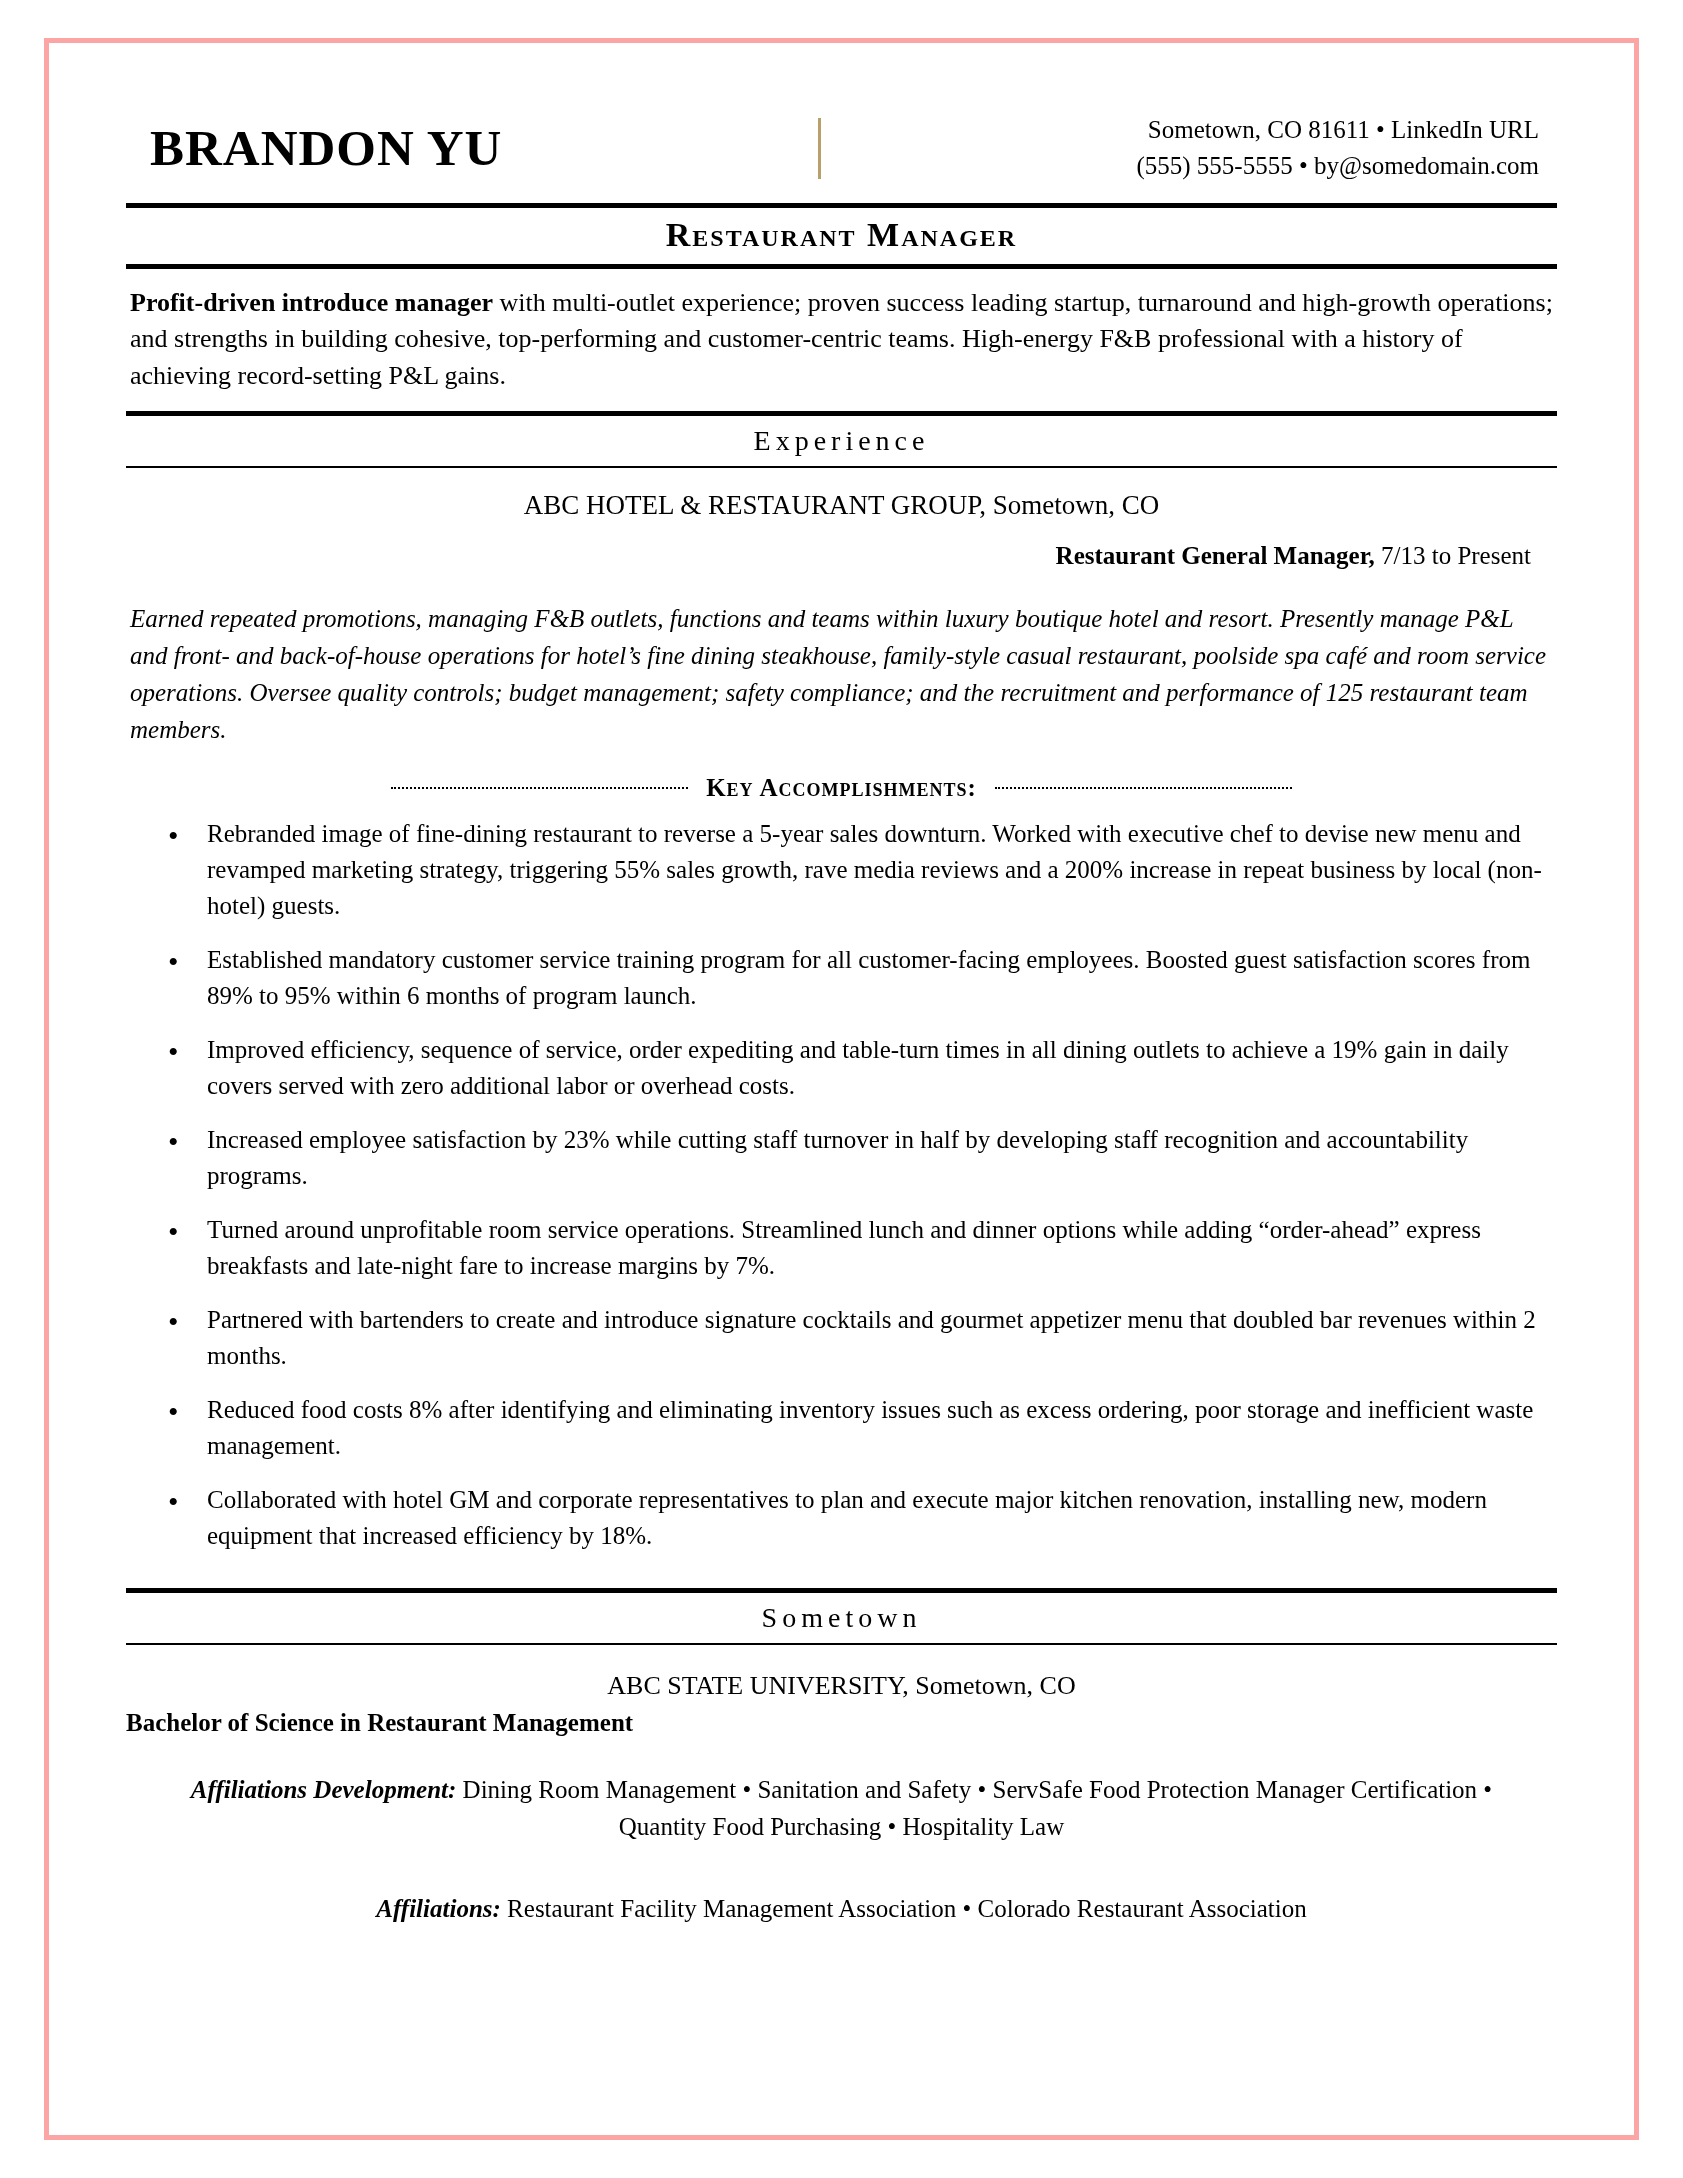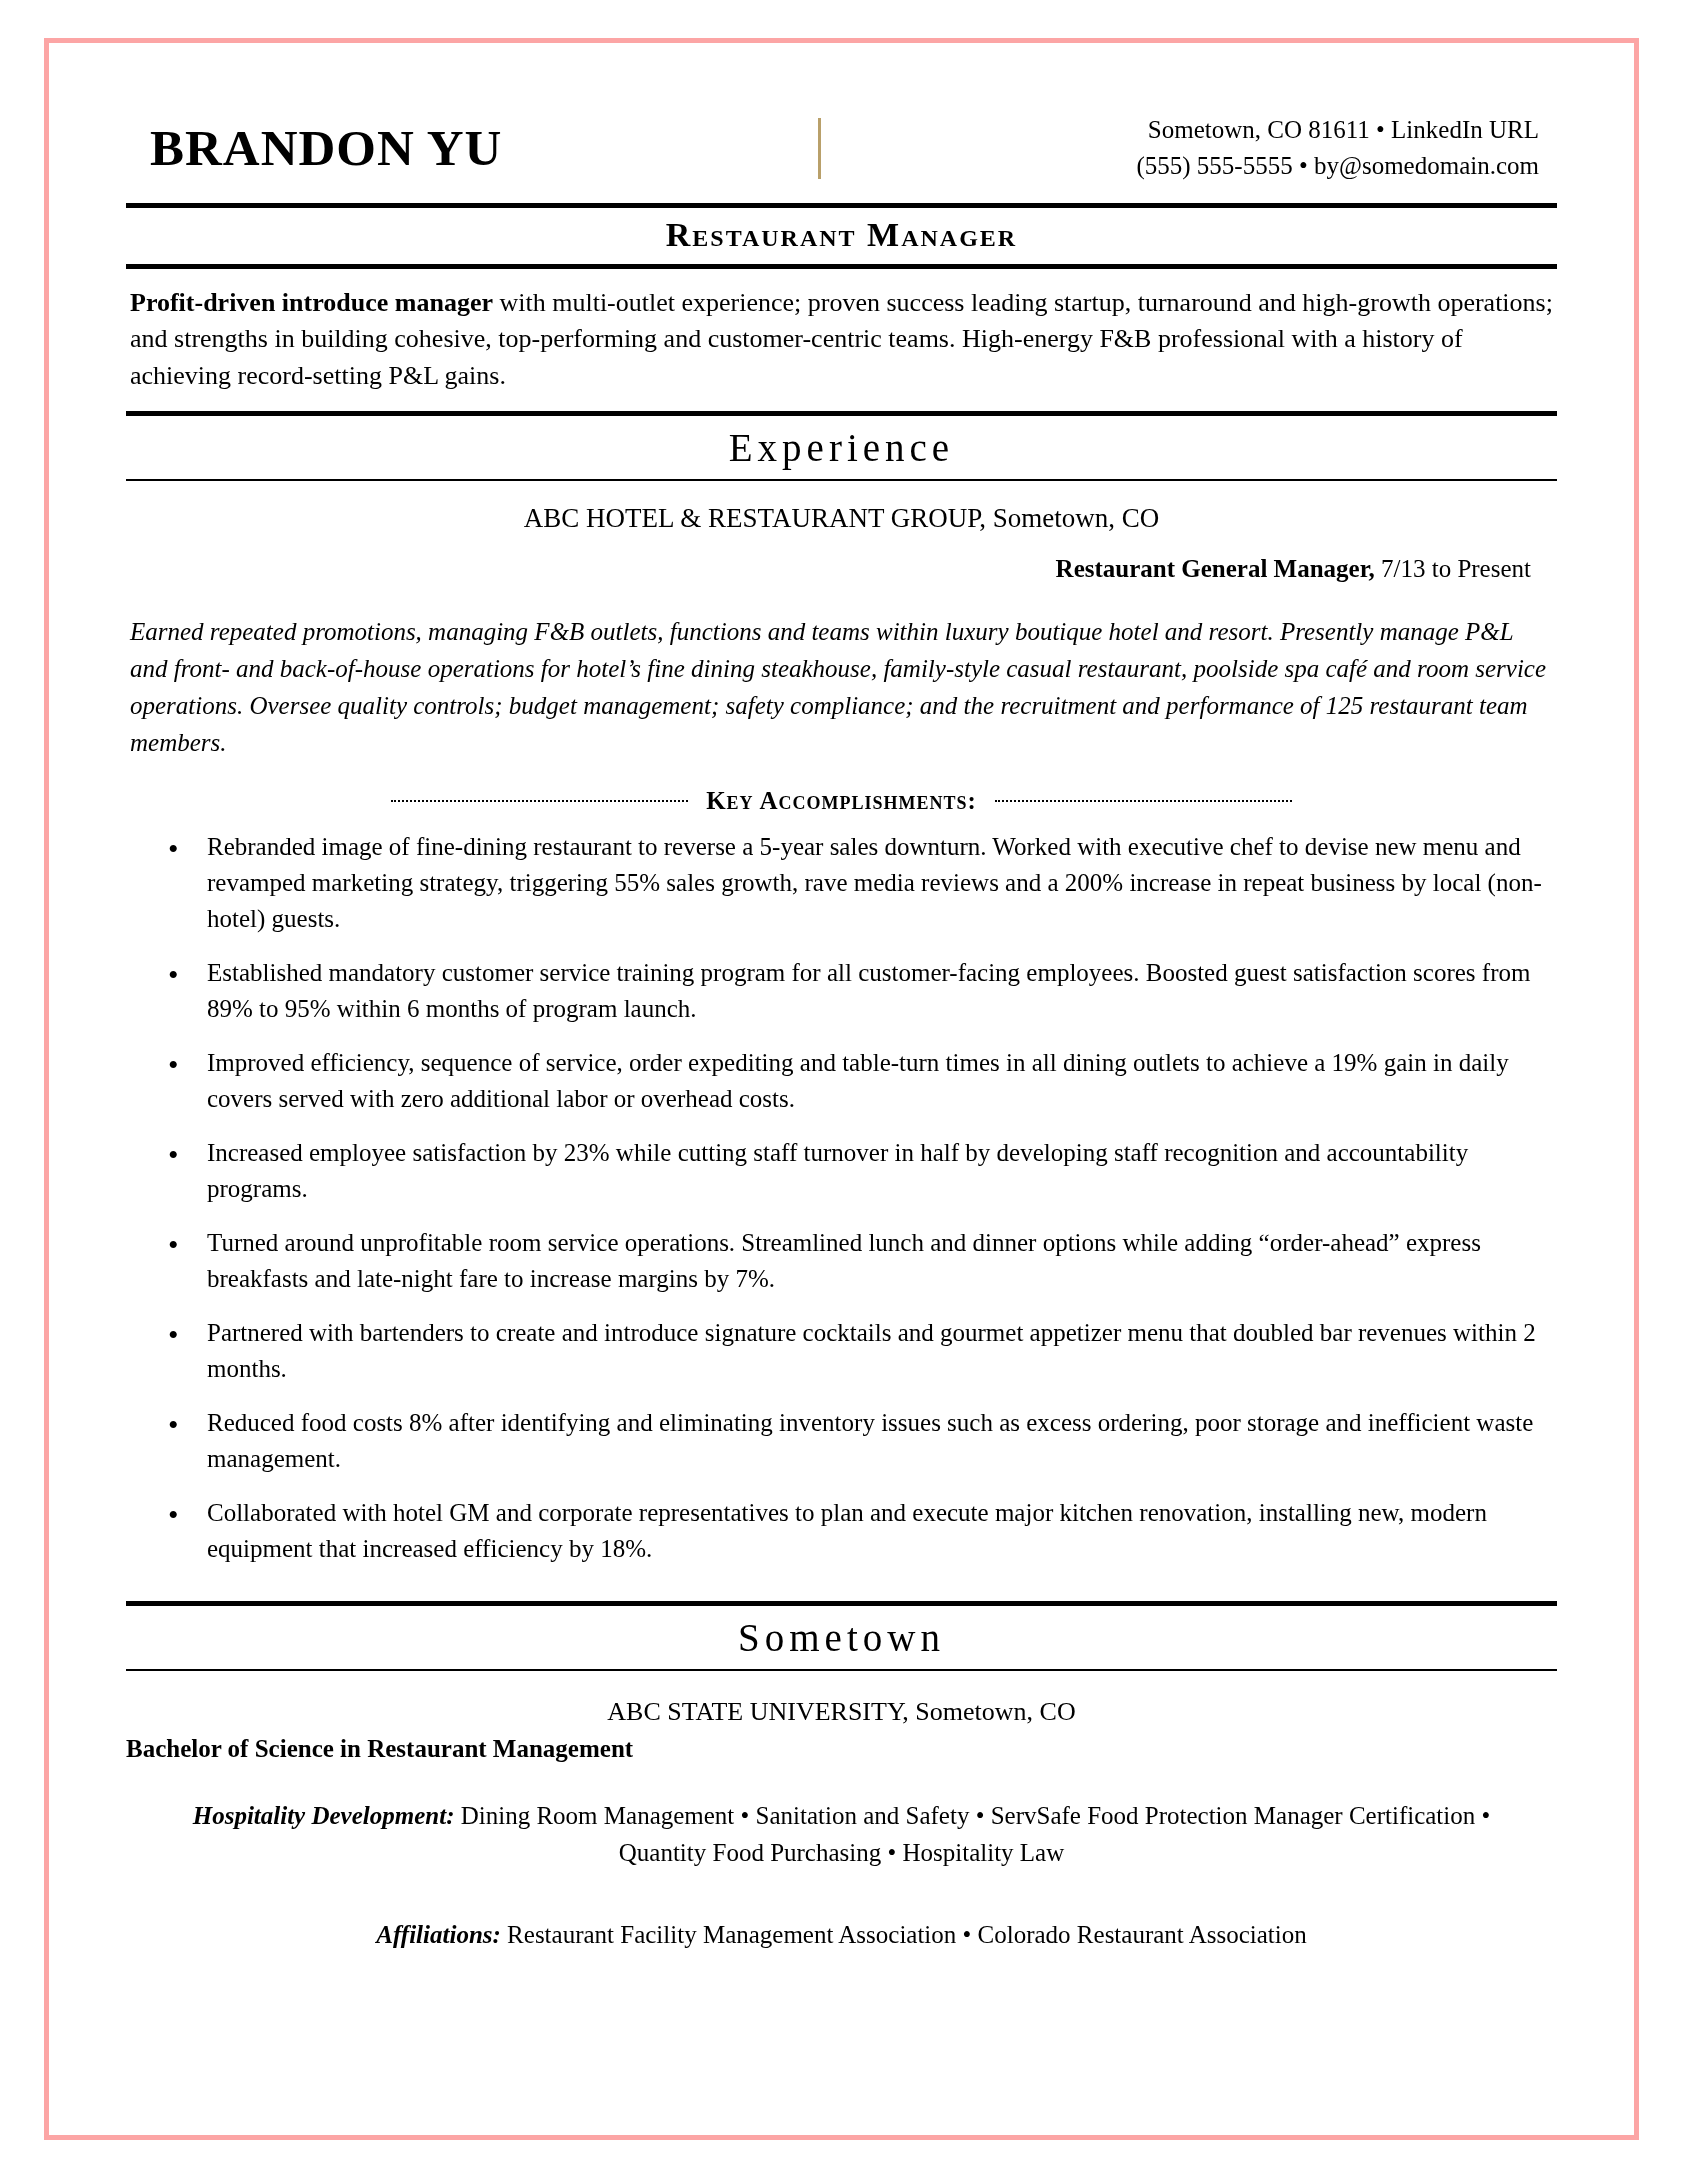--- a/index.html
+++ b/index.html
@@ -70,21 +70,21 @@
   .title-band {
     text-align: center;
     font-size: 34px;
     letter-spacing: 2px;
     padding: 8px 0 10px 0;
     font-variant: small-caps;
     font-weight: bold;
   }
   .section-band {
     text-align: center;
-    font-size: 39px;
+    font-size: 28px;
     letter-spacing: 5px;
     padding: 9px 0 9px 0;
   }
 
   
   .summary {
     font-size: 26px;
     line-height: 1.42;
     padding: 16px 4px 16px 4px;
     text-align: left;
@@ -247,21 +247,21 @@
     <div class="spacer-16"></div>
 
     <div class="rule-thick"></div>
     <div class="section-band">Sometown</div>
     <div class="rule-thin"></div>
 
     <div class="edu-school">ABC STATE UNIVERSITY, Sometown, CO</div>
     <div class="edu-degree">Bachelor of Science in Restaurant Management</div>
 
     <div class="edu-block">
-      <i>Hospitality Development:</i><span> Dining Room Management • Sanitation and Safety • ServSafe Food Protection Manager Certification • Quantity Food Purchasing • Hospitality Law</span>
+      <i>Affiliations Development:</i><span> Dining Room Management • Sanitation and Safety • ServSafe Food Protection Manager Certification • Quantity Food Purchasing • Hospitality Law</span>
     </div>
 
     <div class="spacer-26"></div>
 
     <div class="edu-block">
       <i>Affiliations:</i><span> Restaurant Facility Management Association • Colorado Restaurant Association</span>
     </div>
 
   </div>
 </div>

